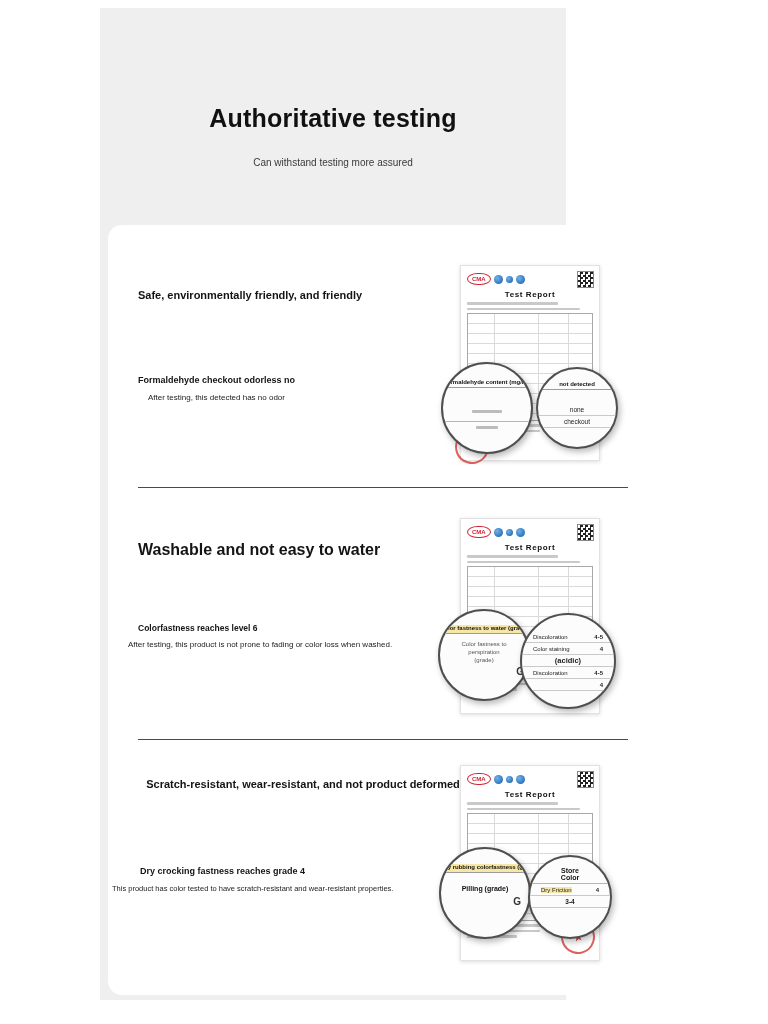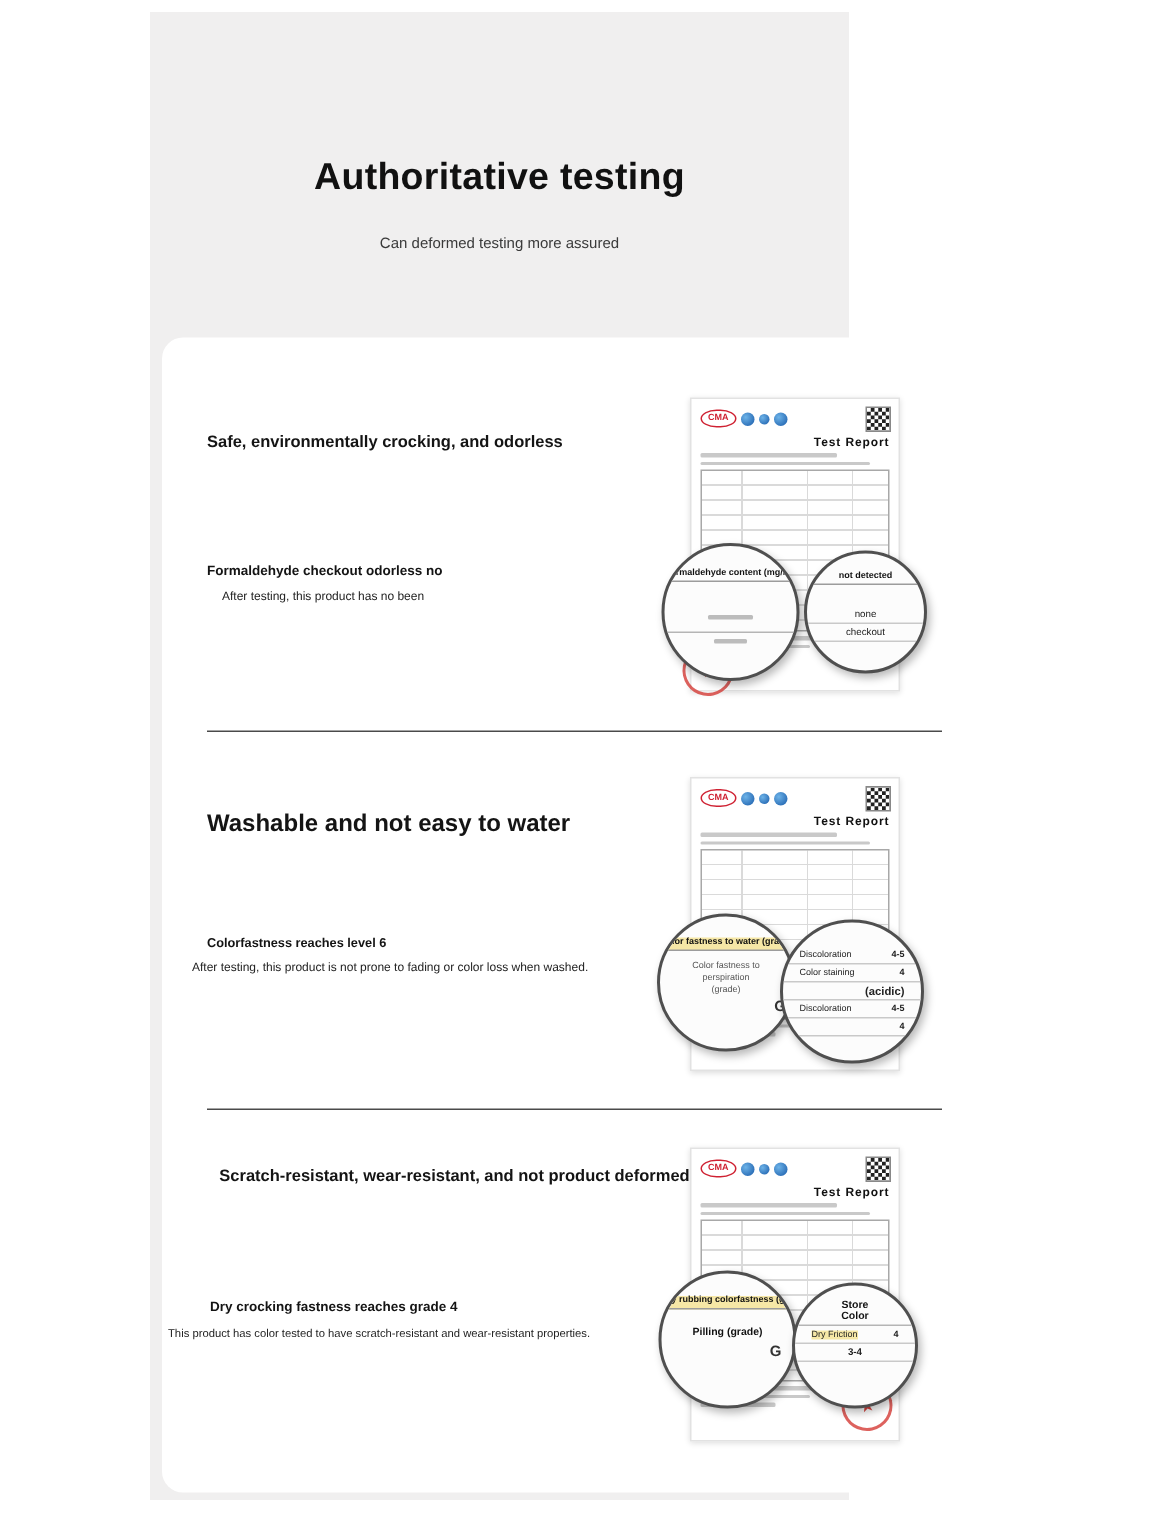--- a/index.html
+++ b/index.html
@@ -32,21 +32,21 @@
           border:1px solid #e2e2e2;box-shadow:0 1px 4px rgba(0,0,0,.14);
           padding:5px 6px;box-sizing:border-box;}
   .rt1{top:40px;} .rt2{top:30px;} .rt3{top:25px;}
   .rhead{display:flex;align-items:center;gap:3px;height:16px;}
   .cma{color:#cf2233;border:1px solid #cf2233;border-radius:50%/55%;font-size:6px;font-weight:bold;
        padding:2px 4px;line-height:1;}
   .bdot{width:9px;height:9px;border-radius:50%;background:radial-gradient(circle at 35% 35%,#6db3e8,#1759a8);}
   .bdot.sm{width:7px;height:7px;}
   .qr{margin-left:auto;width:15px;height:15px;outline:1px solid #888;
       background:repeating-conic-gradient(#222 0 25%,#fff 0 50%) 0 0/5px 5px;}
-  .rtitle{text-align:right;font-size:8px;font-weight:bold;letter-spacing:.6px;margin:3px 0 2px;color:#111;}
+  .rtitle{text-align:center;font-size:8px;font-weight:bold;letter-spacing:.6px;margin:3px 0 2px;color:#111;}
   .tl{height:2.5px;background:#c9c9c9;border-radius:1px;margin:3px 0;}
   .rtable{height:106px;border:1px solid #a8a8a8;margin-top:3px;
     background:
       repeating-linear-gradient(to bottom,transparent 0 9px,#dadada 9px 10px),
       linear-gradient(to right,transparent 0 26px,#dadada 26px 27px,transparent 27px 70px,#dadada 70px 71px,
                       transparent 71px 100px,#dadada 100px 101px,transparent 101px);}
   .stamp{position:absolute;width:30px;height:30px;border:2px solid rgba(210,45,40,.75);border-radius:50%;
          color:rgba(210,45,40,.9);display:flex;align-items:center;justify-content:center;
          font-size:12px;transform:rotate(-12deg);background:rgba(255,255,255,.2);}
   .stamp.br{right:4px;bottom:6px;} .stamp.bl{left:-6px;bottom:-4px;}
@@ -56,41 +56,41 @@
         box-shadow:2px 3px 6px rgba(0,0,0,.28);overflow:hidden;box-sizing:border-box;text-align:center;}
   .lt{font-weight:bold;font-size:6px;white-space:nowrap;border-bottom:1px solid #9c9c9c;
       padding-bottom:2px;color:#111;}
   .lt.m15{margin-top:15px;} .lt.m12{margin-top:12px;} .lt.m14{margin-top:14px;}
   .hl{background:#f6e7a6;}
   .bar{height:3px;background:#bcbcbc;border-radius:1px;margin:4px auto;}
   .lline{border-bottom:1px solid #b5b5b5;margin-top:8px;}
   .lrow{display:flex;justify-content:space-between;align-items:center;padding:0 11px;height:11px;
         border-bottom:1px solid #c9c9c9;font-size:6px;color:#222;}
   .lrow .v{font-weight:bold;}
-  .lrow.em{font-size:7.5px;font-weight:bold;justify-content:flex-end;}
+  .lrow.em{font-size:7.5px;font-weight:bold;justify-content:center;}
   .lrow.center{justify-content:center;font-size:6.5px;}
   .ltxt{font-size:6px;color:#555;line-height:1.35;}
   .lbold{font-size:7px;font-weight:bold;color:#111;}
   .gmark{position:absolute;font-weight:bold;color:#333;font-size:10px;}
 </style>
 </head>
 <body>
 
 <div class="canvas">
   <div class="graycol">
 
     <div class="pg-title">Authoritative testing</div>
-    <div class="pg-sub">Can deformed testing more assured</div>
+    <div class="pg-sub">Can withstand testing more assured</div>
 
     <div class="card">
 
       <div class="sec sec1 divided">
-        <div class="abs h1a">Safe, environmentally crocking, and odorless</div>
+        <div class="abs h1a">Safe, environmentally friendly, and friendly</div>
         <div class="abs p1a">Formaldehyde checkout odorless no</div>
-        <div class="abs d1a">After testing, this product has no been</div>
+        <div class="abs d1a">After testing, this detected has no odor</div>
 
         <div class="report rt1">
           <div class="rhead">
             <span class="cma">CMA</span>
             <span class="bdot"></span>
             <span class="bdot sm"></span>
             <span class="bdot"></span>
             <span class="qr"></span>
           </div>
           <div class="rtitle">Test Report</div>

